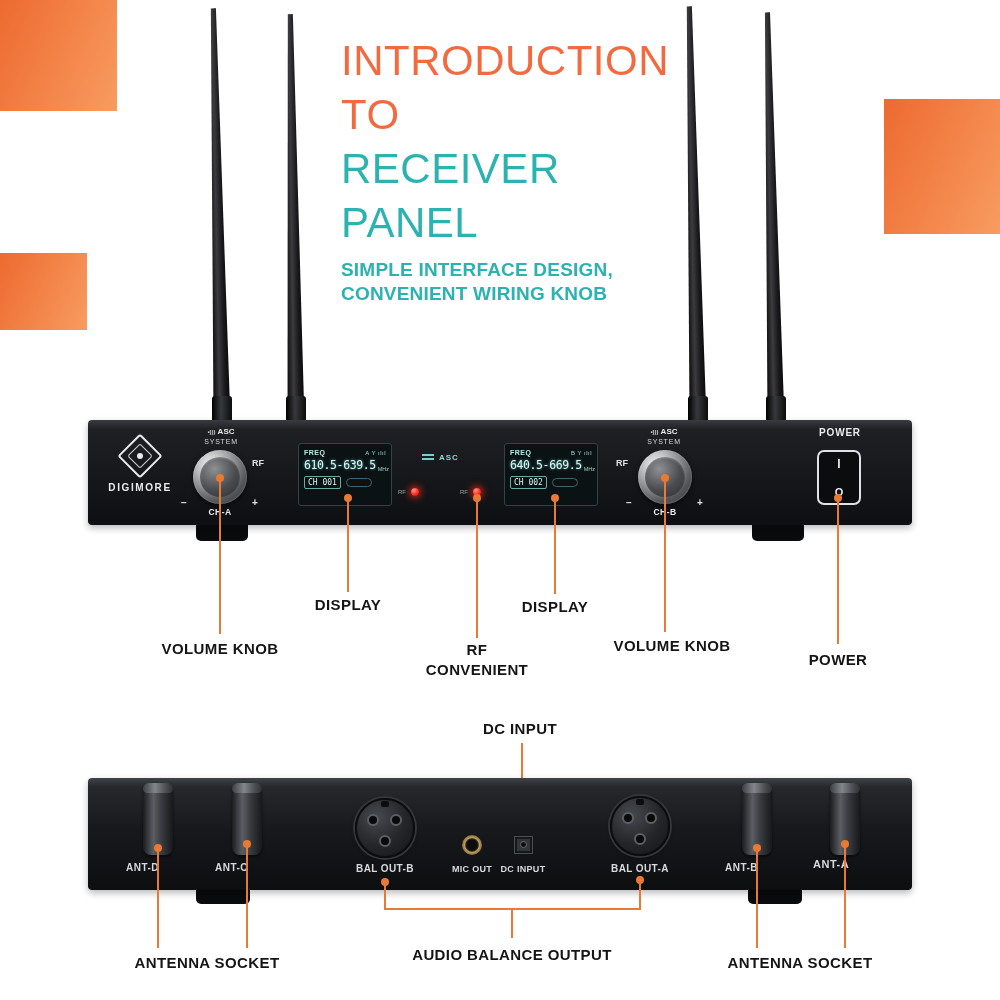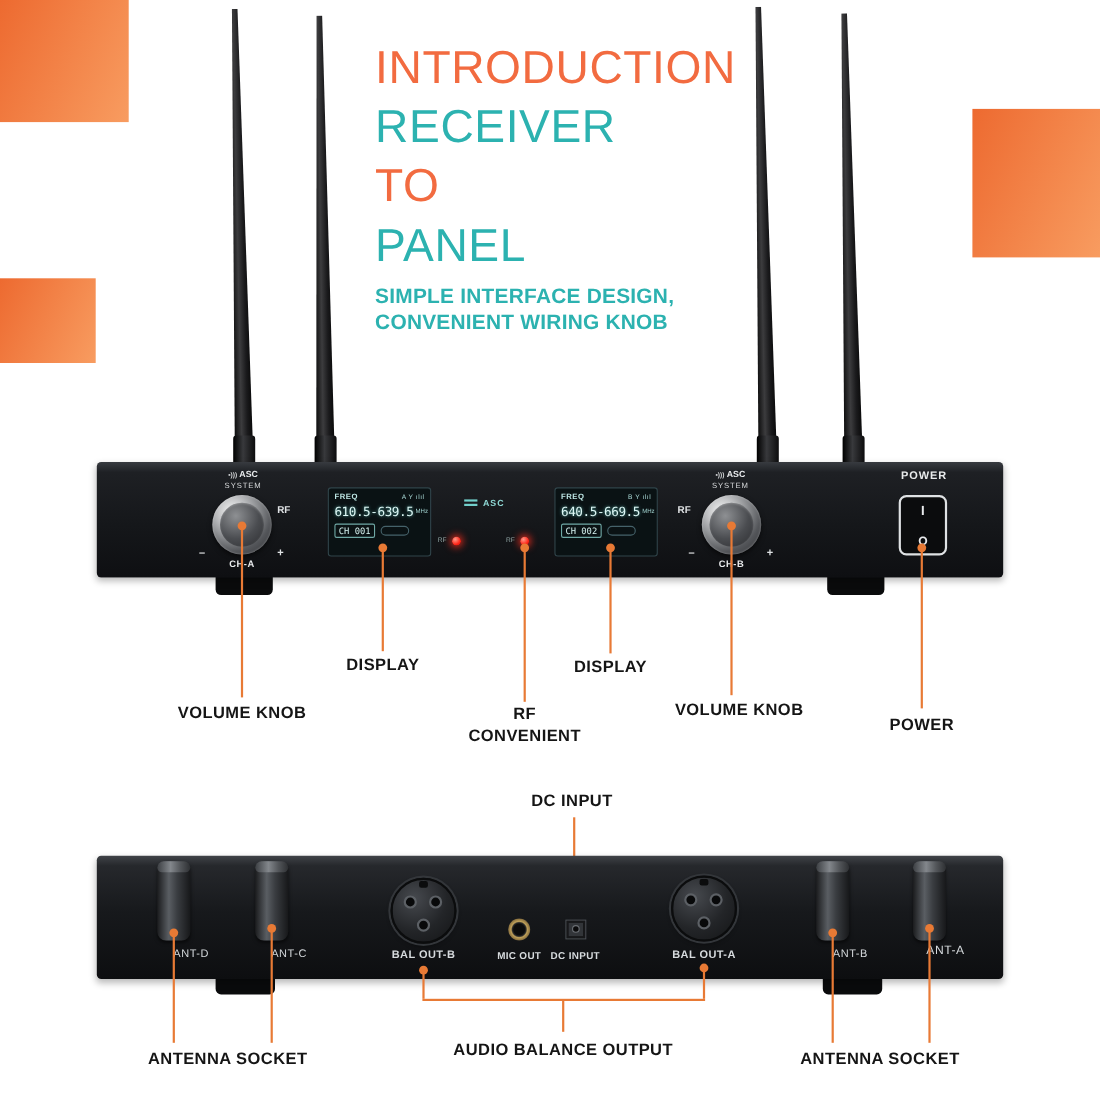--- a/index.html
+++ b/index.html
@@ -27,77 +27,83 @@
   .asc{position:absolute;width:56px;text-align:center;color:#e8eaec;line-height:9px}
   .asc .l1{font-size:8px;font-weight:bold}
   .asc .ic{font-size:6px;margin-right:2px;color:#d7d9db}
   .asc .l2{font-size:7px;letter-spacing:.8px;color:#d7d9db}
   .knob{position:absolute;width:54px;height:54px;border-radius:50%;background:radial-gradient(circle at 33% 28%,#f5f5f5 0%,#c6c7c9 22%,#8d8f92 45%,#54565a 68%,#2b2c2f 100%);box-shadow:0 2px 5px rgba(0,0,0,.6),inset 0 0 2px rgba(255,255,255,.4)}
   .knob-core{position:absolute;left:7px;top:7px;right:7px;bottom:7px;border-radius:50%;background:radial-gradient(circle at 36% 30%,#8e9093,#4a4c50 55%,#2c2d30 100%);box-shadow:inset 0 1px 2px rgba(255,255,255,.25)}
   .ktext{position:absolute;color:#dfe2e4;font-size:10px;font-weight:bold}
   .disp{position:absolute;width:94px;height:63px;background:#0a1214;border:1px solid #30444a;border-radius:3px;padding:5px 5px 4px;color:#cfeeec}
   .d-row1{display:flex;justify-content:space-between;align-items:center;font-size:7px;font-weight:bold;letter-spacing:.5px;color:#bfe8e6}
   .d-status{font-size:6px;font-weight:normal;color:#a8d8d5;letter-spacing:.5px}
-  .d-val{display:flex;align-items:center;gap:2px;margin-top:2px;white-space:nowrap}
+  .d-val{display:flex;align-items:flex-end;gap:2px;margin-top:2px;white-space:nowrap}
   .d-num{font-family:"DejaVu Sans Mono",monospace;font-size:11.5px;color:#def7f5;text-shadow:0 0 3px rgba(110,220,214,.8);letter-spacing:-.4px}
   .d-unit{font-size:5.5px;color:#9fd0cd}
   .d-row3{display:flex;align-items:center;gap:5px;margin-top:4px}
   .d-ch{border:1px solid #6fa8a5;border-radius:2px;padding:0 3px;font-family:"DejaVu Sans Mono",monospace;font-size:8px;color:#d5f2f0;line-height:11px;white-space:nowrap}
   .d-bar{width:26px;height:9px;border:1px solid #45626a;border-radius:5px}
   .cbars div{width:12px;height:2px;background:#72cfcb;margin:2px 0}
   .casc{font-size:8px;color:#8fd8d4;letter-spacing:1px;font-weight:bold}
   .led{position:absolute;width:8px;height:8px;border-radius:50%;background:radial-gradient(circle at 35% 30%,#ff9a8a,#ff2417 60%,#b80f06);box-shadow:0 0 7px 2px rgba(255,45,30,.75)}
   .led-lbl{position:absolute;font-size:6px;color:#93a8a7}
   .switch{position:absolute;left:817px;top:450px;width:44px;height:55px;border:2px solid #dfe2e4;border-radius:7px;background:#0b0c0d}
   .sw-g{position:absolute;width:100%;text-align:center;color:#e8eaec;font-weight:bold}
   .sock{position:absolute;width:30px;height:72px;border-radius:8px;background:linear-gradient(90deg,#1b1c1e,#5a5e63 35%,#3a3d41 60%,#17181a);box-shadow:0 2px 3px rgba(0,0,0,.5)}
   .sock-cap{height:10px;border-radius:8px 8px 6px 6px;background:linear-gradient(90deg,#3c3f43,#83878c 40%,#53565a 70%,#2e3033)}
-  .sock-lbl{position:absolute;width:64px;text-align:right;font-size:10px;font-weight:normal;color:#d6dadd;letter-spacing:.5px}
+  .sock-lbl{position:absolute;width:64px;text-align:left;font-size:10px;font-weight:bold;color:#d6dadd;letter-spacing:.5px}
   .xlr{position:absolute;width:60px;height:60px;border-radius:50%;background:radial-gradient(circle at 35% 30%,#46494e,#232528 55%,#141517);border:2px solid #0b0c0d;box-shadow:0 0 0 2px #33363a,0 2px 4px rgba(0,0,0,.5)}
   .pin{position:absolute;width:12px;height:12px;border-radius:50%;background:#08090a;border:2px solid #5c6065}
   .notch{position:absolute;left:24px;top:1px;width:8px;height:6px;background:#0b0c0d;border-radius:2px}
   .xlr-lbl{position:absolute;width:80px;text-align:center;font-size:10px;font-weight:bold;color:#d6dadd;letter-spacing:.4px}
   .jack{position:absolute;width:20px;height:20px;border-radius:50%;background:radial-gradient(circle,#0c0c0c 35%,#2a2a2a 44%,#bfa05a 52%,#8d7340 68%,#3a3a3a 78%,#222 100%)}
   .dcjack{position:absolute;width:17px;height:16px;background:#323539;border:2px solid #17181a;box-shadow:0 0 0 1px #4a4e53}
   .dchole{width:7px;height:7px;border-radius:50%;background:#0a0a0b;border:1px solid #6a6e73;margin:2px auto 0}
   .smlbl{position:absolute;text-align:center;font-size:9px;font-weight:bold;color:#d6dadd;letter-spacing:.3px}
 </style>
 </head>
 <body>
 
 <div class="page">
 
   <div class="stripe" style="left:0;top:0;width:117px;height:111px"></div>
   <div class="stripe" style="left:0;top:253px;width:87px;height:77px"></div>
   <div class="stripe" style="left:884px;top:99px;width:116px;height:135px"></div>
 
   <div style="position:absolute;left:341px;top:34px;width:430px">
     <div class="title orange">INTRODUCTION</div>
+    <div class="title orange">TO</div>
     <div class="title teal">RECEIVER</div>
-    <div class="title orange">TO</div>
     <div class="title teal">PANEL</div>
     <div style="height:8px"></div>
     <div class="subtitle">SIMPLE INTERFACE DESIGN,</div>
     <div class="subtitle">CONVENIENT WIRING KNOB</div>
   </div>
 
   <div class="antenna" style="left:213px;top:8px;height:412px;transform:rotate(-1.2deg)"></div>
   <div class="antenna" style="left:287px;top:14px;height:406px;transform:rotate(-0.8deg)"></div>
   <div class="antenna" style="left:689px;top:6px;height:414px;transform:rotate(-1.2deg)"></div>
   <div class="antenna" style="left:767px;top:12px;height:408px;transform:rotate(-1.2deg)"></div>
   <div class="antbase" style="left:212px;top:396px"></div>
   <div class="antbase" style="left:286px;top:396px"></div>
   <div class="antbase" style="left:688px;top:396px"></div>
   <div class="antbase" style="left:766px;top:396px"></div>
 
   <div class="foot" style="left:196px;top:524px;width:52px;height:17px"></div>
   <div class="foot" style="left:752px;top:524px;width:52px;height:17px"></div>
 
   <div class="panel front"></div>
 
+  <div style="position:absolute;left:100px;top:436px;width:80px;height:66px">
+    <div class="diamond" style="left:24px;top:4px;width:32px;height:32px"></div>
+    <div class="diamond-inner" style="left:31px;top:11px;width:18px;height:18px"></div>
+    <div class="logo-dot" style="left:37px;top:17px"></div>
+    <div class="wlabel" style="left:0;top:46px;width:80px;font-size:10px;letter-spacing:1.6px">DIGIMORE</div>
+  </div>
 
   <div class="asc" style="left:193px;top:427px">
     <div class="l1"><span class="ic">▪)))</span><span>ASC</span></div>
     <div class="l2">SYSTEM</div>
   </div>
   <div class="asc" style="left:636px;top:427px">
     <div class="l1"><span class="ic">▪)))</span><span>ASC</span></div>
     <div class="l2">SYSTEM</div>
   </div>
 

